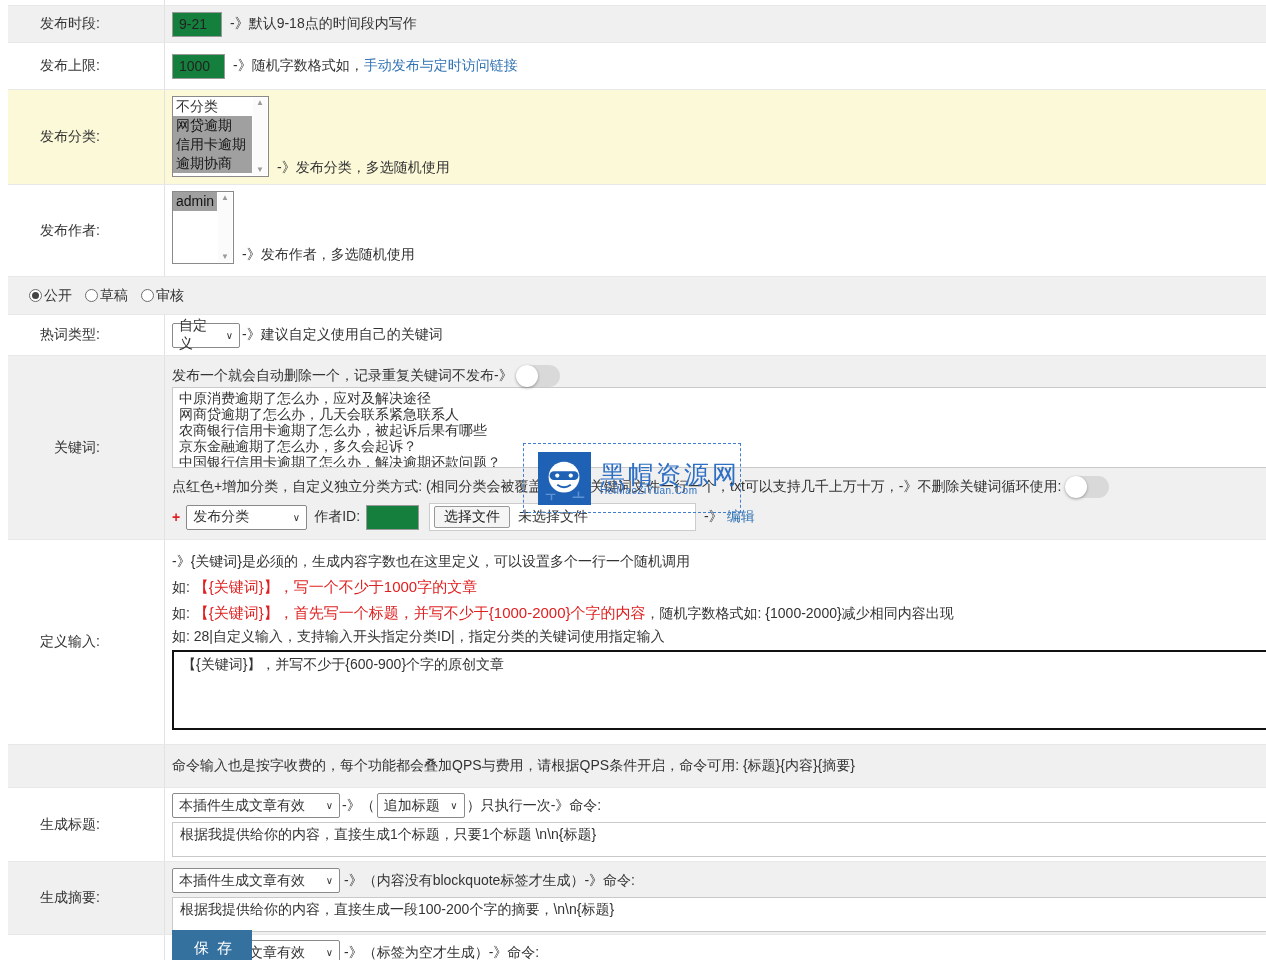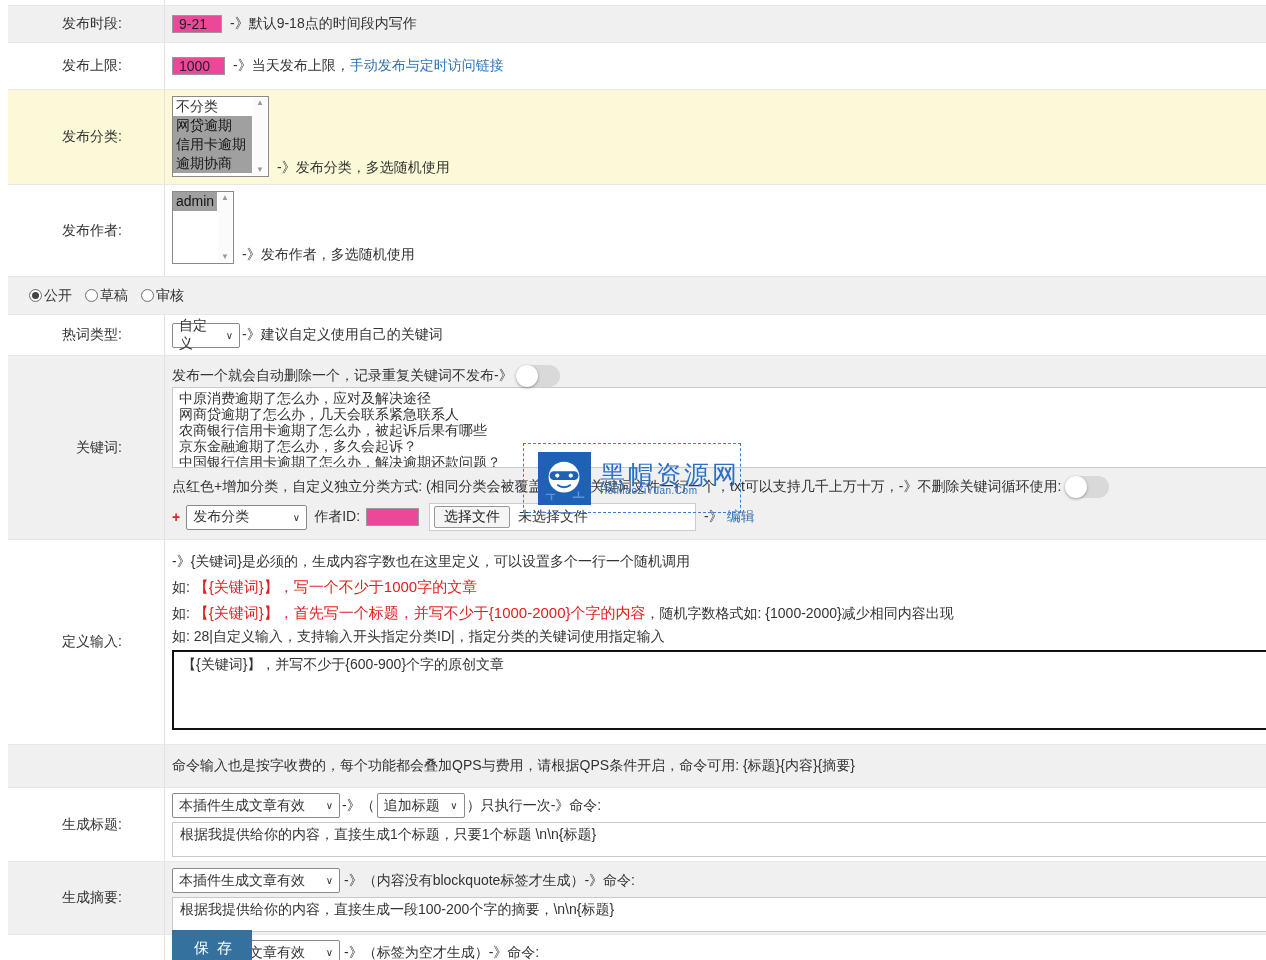--- a/index.html
+++ b/index.html
@@ -9,25 +9,25 @@
   .form { margin-left:8px; width:1258px; }
   .row { display:flex; border-bottom:1px solid #e8e8e8; }
   .row.gray { background:#f0f0f0; }
   .row.white { background:#fff; }
   .row.yellow { background:#fbf9d8; }
   .sliver { height:6px; }
   .r1{height:37px}.r2{height:47px}.r3{height:95px}.r4{height:92px}.r5{height:38px}
   .r6{height:41px}.r7{height:184px}.r8{height:205px}.r9{height:43px}
   .r10{height:74px}.r11{height:73px}.r12{height:25px;border-bottom:none}
   .lbl { width:157px; flex:none; border-right:1px solid #e2e2e2;
-    display:flex; align-items:center; justify-content:flex-end; padding-right:42px; color:#333; }
+    display:flex; align-items:center; justify-content:flex-end; padding-right:64px; color:#333; }
   .ctt { flex:1; padding-left:7px; min-width:0; }
   .vcenter { display:flex; align-items:center; }
   .bend { display:flex; align-items:flex-end; }
-  input[type=text] { border:1px solid #999; background:#ec4899; height:18px; padding:0 6px;
+  input[type=text] { border:1px solid #999; background:#15803d; height:25px; padding:0 6px;
     font:inherit; color:#222; outline:none; }
   .in-small { width:50px; }
   .in-mid { width:53px; }
   .hint { margin-left:8px; white-space:nowrap; }
   a.lnk { color:#3173b4; text-decoration:none; cursor:pointer; }
   
   .mselect { position:relative; background:#fff; border:1px solid #8a8a8a; overflow:hidden; }
   .ms-cat { width:97px; height:81px; }
   .ms-author { width:62px; height:73px; }
   .mopt { display:block; line-height:19px; padding:0 2px 0 3px; margin-right:16px; white-space:nowrap; }
@@ -100,21 +100,21 @@
     <div class="ctt vcenter">
       <input type="text" class="in-small" value="9-21" style="">
       <span class="hint">-》默认9-18点的时间段内写作</span>
     </div>
   </div>
 
   <div class="row white r2">
     <div class="lbl">发布上限:</div>
     <div class="ctt vcenter">
       <input type="text" class="in-mid" value="1000" style="">
-      <span class="hint"><span>-》当天发布上限，</span><a class="lnk">手动发布与定时访问链接</a></span>
+      <span class="hint"><span>-》随机字数格式如，</span><a class="lnk">手动发布与定时访问链接</a></span>
     </div>
   </div>
 
   <div class="row yellow r3">
     <div class="lbl">发布分类:</div>
     <div class="ctt bend" style="padding-top:7px; padding-bottom:7px;">
       <div class="mselect ms-cat">
         <span class="mopt">不分类</span>
         <span class="mopt selected">网贷逾期</span>
         <span class="mopt selected">信用卡逾期</span>

